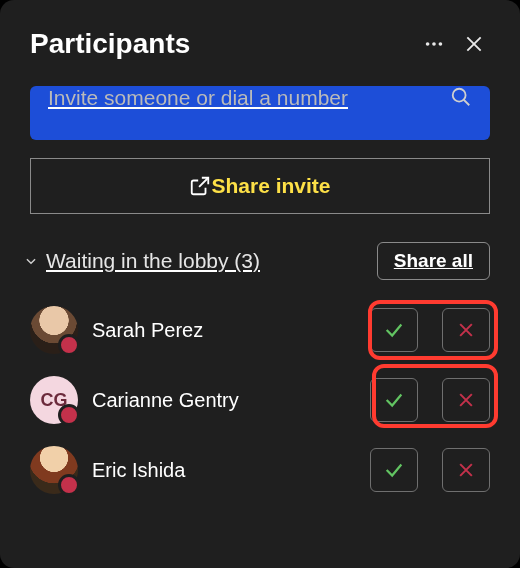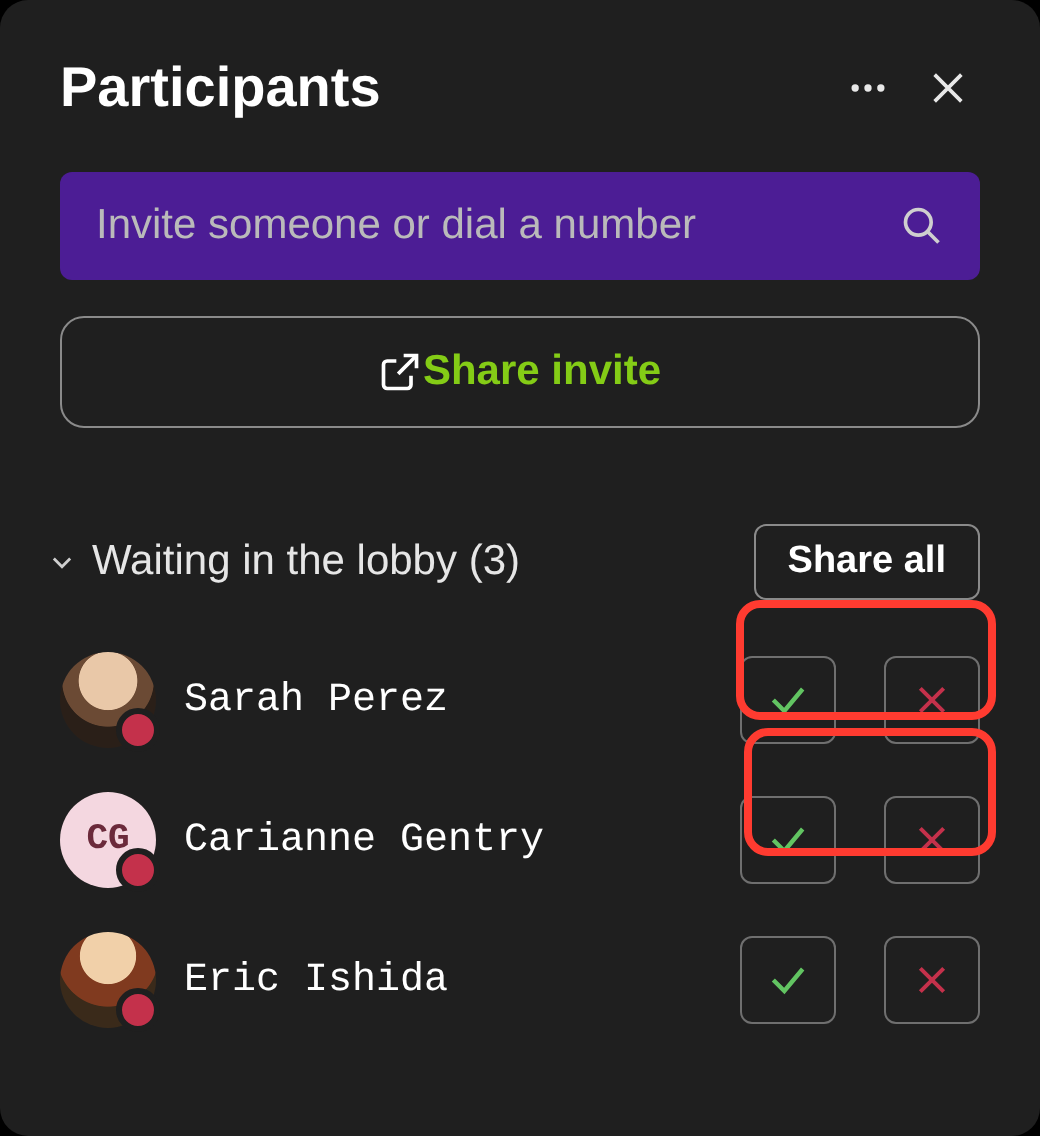--- a/index.html
+++ b/index.html
@@ -38,50 +38,52 @@
     align-items:center;
     justify-content:center;
     color:#e8e8e8;
     cursor:pointer;
     border-radius:4px;
   }
   .body{
     padding:12px 30px 0 30px;
   }
   .search{
-    background:#4c1d95;
+    background:#1d4ed8;
     border-radius:6px;
     height:54px;
     display:flex;
-    align-items:center;
+    align-items:flex-start;
     padding:0 18px;
+    text-decoration:underline;
   }
   .search-text{
     flex:1;
     font-size:21px;
     color:#bababa;
   }
   .share-btn{
     margin-top:18px;
     border:1px solid #8a8a8a;
-    border-radius:12px;
+    border-radius:0;
     height:54px;
     display:flex;
     align-items:center;
     justify-content:center;
     font-size:21px;
     font-weight:600;
-    color:#84cc16;
+    color:#fde047;
     cursor:pointer;
   }
   .section-row{
     display:flex;
     align-items:center;
-    margin-top:48px;
+    margin-top:28px;
     padding-left:0;
+    text-decoration:underline;
   }
   .chev{
     width:22px;
     display:flex;
     align-items:center;
     justify-content:flex-start;
     color:#cfcfcf;
     margin-left:-6px;
   }
   .section-title{
@@ -105,21 +107,20 @@
   }
   .list{
     margin-top:18px;
   }
   .row{
     display:flex;
     align-items:center;
     height:64px;
     gap:14px;
     margin-bottom:6px;
-    font-family:Liberation Mono, monospace;
   }
   .avatar{
     width:48px;
     height:48px;
     border-radius:50%;
     position:relative;
     flex:0 0 48px;
     display:flex;
     align-items:center;
     justify-content:center;

